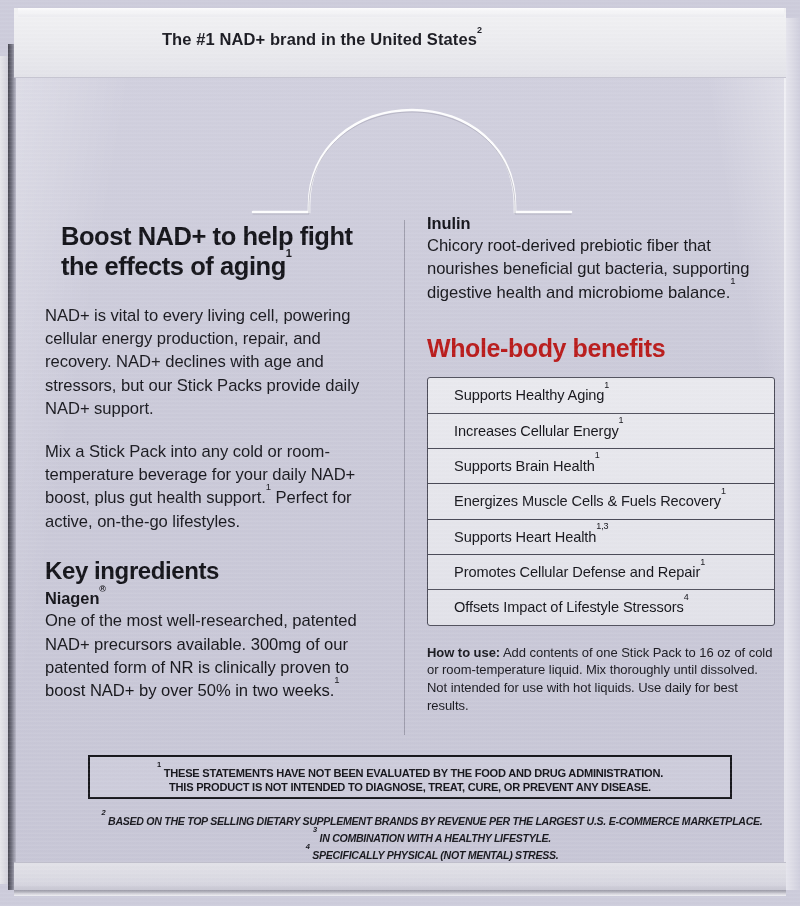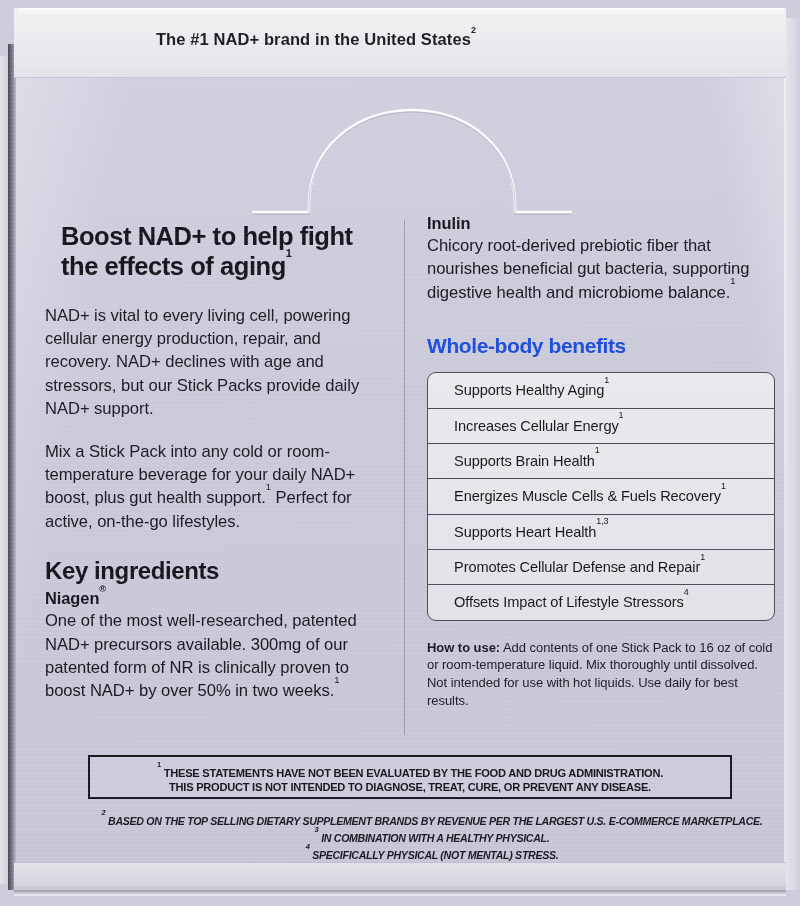--- a/index.html
+++ b/index.html
@@ -100,20 +100,21 @@
   .tagline {
     position: absolute;
     left: 0;
     top: 30px;
     width: 632px;
     text-align: center;
     font-size: 16.5px;
     font-weight: 600;
     letter-spacing: .1px;
     color: #1b1b22;
+    padding-left: 6px;
   }
   .tagline sup { font-size: 9px; font-weight: 700; top: -.62em; position: relative; }
 
   
   .arch {
     position: absolute;
     left: 251px;
     top: 98px;
     width: 322px;
     height: 120px;
@@ -156,24 +157,24 @@
 
   h2.section-head {
     margin: 16px 0 4px 0;
     font-size: 24px;
     font-weight: 700;
     letter-spacing: -.4px;
     color: #15151b;
   }
   h2.benefits-head {
     margin: 0 0 14px 0;
-    font-size: 21px;
+    font-size: 25px;
     font-weight: 700;
     letter-spacing: -.4px;
-    color: #1d4ed8;
+    color: #b91c1c;
   }
 
   p.body {
     margin: 0 0 19px 0;
     font-size: 16.6px;
     line-height: 1.41;
     color: #1a1a20;
     letter-spacing: -.05px;
   }
   p.body:last-child { margin-bottom: 0; }
@@ -195,21 +196,21 @@
     letter-spacing: -.05px;
   }
   .ing-desc sup { font-size: 9.5px; top: -.72em; position: relative; }
 
   .key-ing-block { margin-top: 24px; }
   .inulin-block { margin-bottom: 30px; }
 
   
   .benefits-box {
     border: 1.4px solid #4b4b58;
-    border-radius: 9px;
+    border-radius: 3px;
     overflow: hidden;
     background: linear-gradient(180deg, #e9e9ee 0%, #e2e2e9 100%);
   }
   .benefit-row {
     font-size: 14.6px;
     line-height: 1.2;
     padding: 8px 0 8px 26px;
     border-bottom: 1.2px solid #4b4b58;
     color: #16161c;
     letter-spacing: -.1px;
@@ -340,21 +341,21 @@
     <p class="howto"><b>How to use:</b><span> Add contents of one Stick Pack to 16 oz of cold or room-temperature liquid. Mix thoroughly until dissolved. Not intended for use with hot liquids. Use daily for best results.</span></p>
   </div>
 
   <div class="fda-box">
     <div class="fda-line"><sup>1</sup> <span>THESE STATEMENTS HAVE NOT BEEN EVALUATED BY THE FOOD AND DRUG ADMINISTRATION.</span></div>
     <div class="fda-line">THIS PRODUCT IS NOT INTENDED TO DIAGNOSE, TREAT, CURE, OR PREVENT ANY DISEASE.</div>
   </div>
 
   <div class="footnotes">
     <div class="footnote"><sup>2</sup> <span>BASED ON THE TOP SELLING DIETARY SUPPLEMENT BRANDS BY REVENUE PER THE LARGEST U.S. E-COMMERCE MARKETPLACE.</span></div>
-    <div class="footnote"><sup>3</sup> <span>IN COMBINATION WITH A HEALTHY PHYSICAL.</span></div>
+    <div class="footnote"><sup>3</sup> <span>IN COMBINATION WITH A HEALTHY LIFESTYLE.</span></div>
     <div class="footnote"><sup>4</sup> <span>SPECIFICALLY PHYSICAL (NOT MENTAL) STRESS.</span></div>
   </div>
 
   <div class="bottom-flap"></div>
   <div class="bottom-shadow"></div>
 
   <div class="grain"></div>
 </div>
 
 </body></html>

